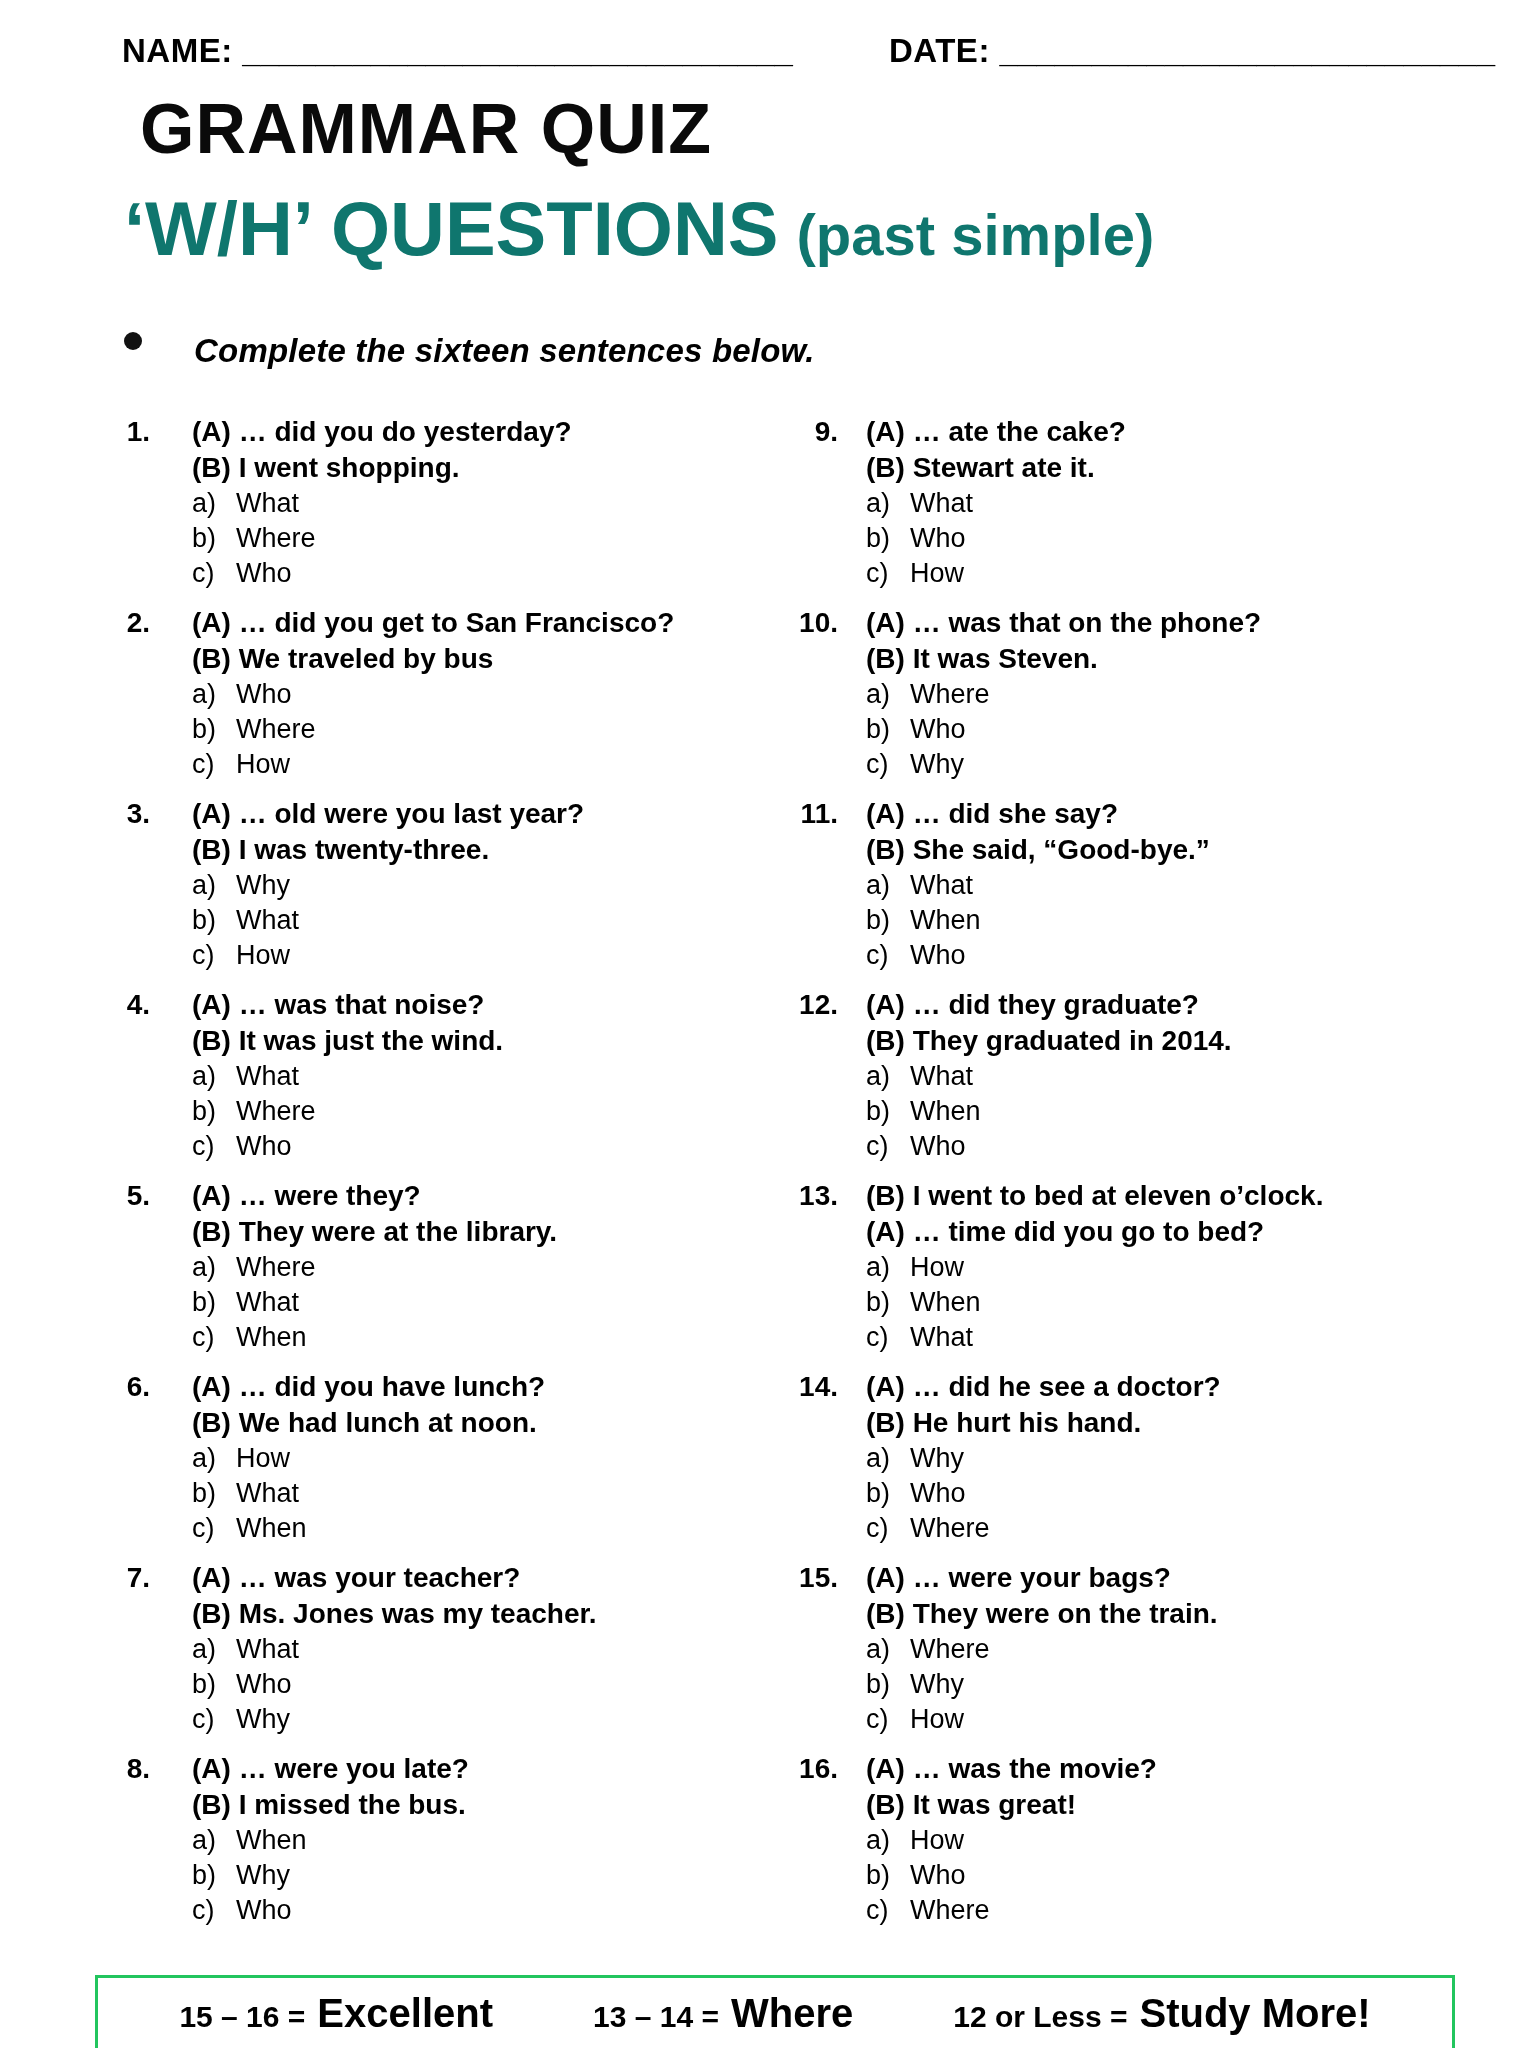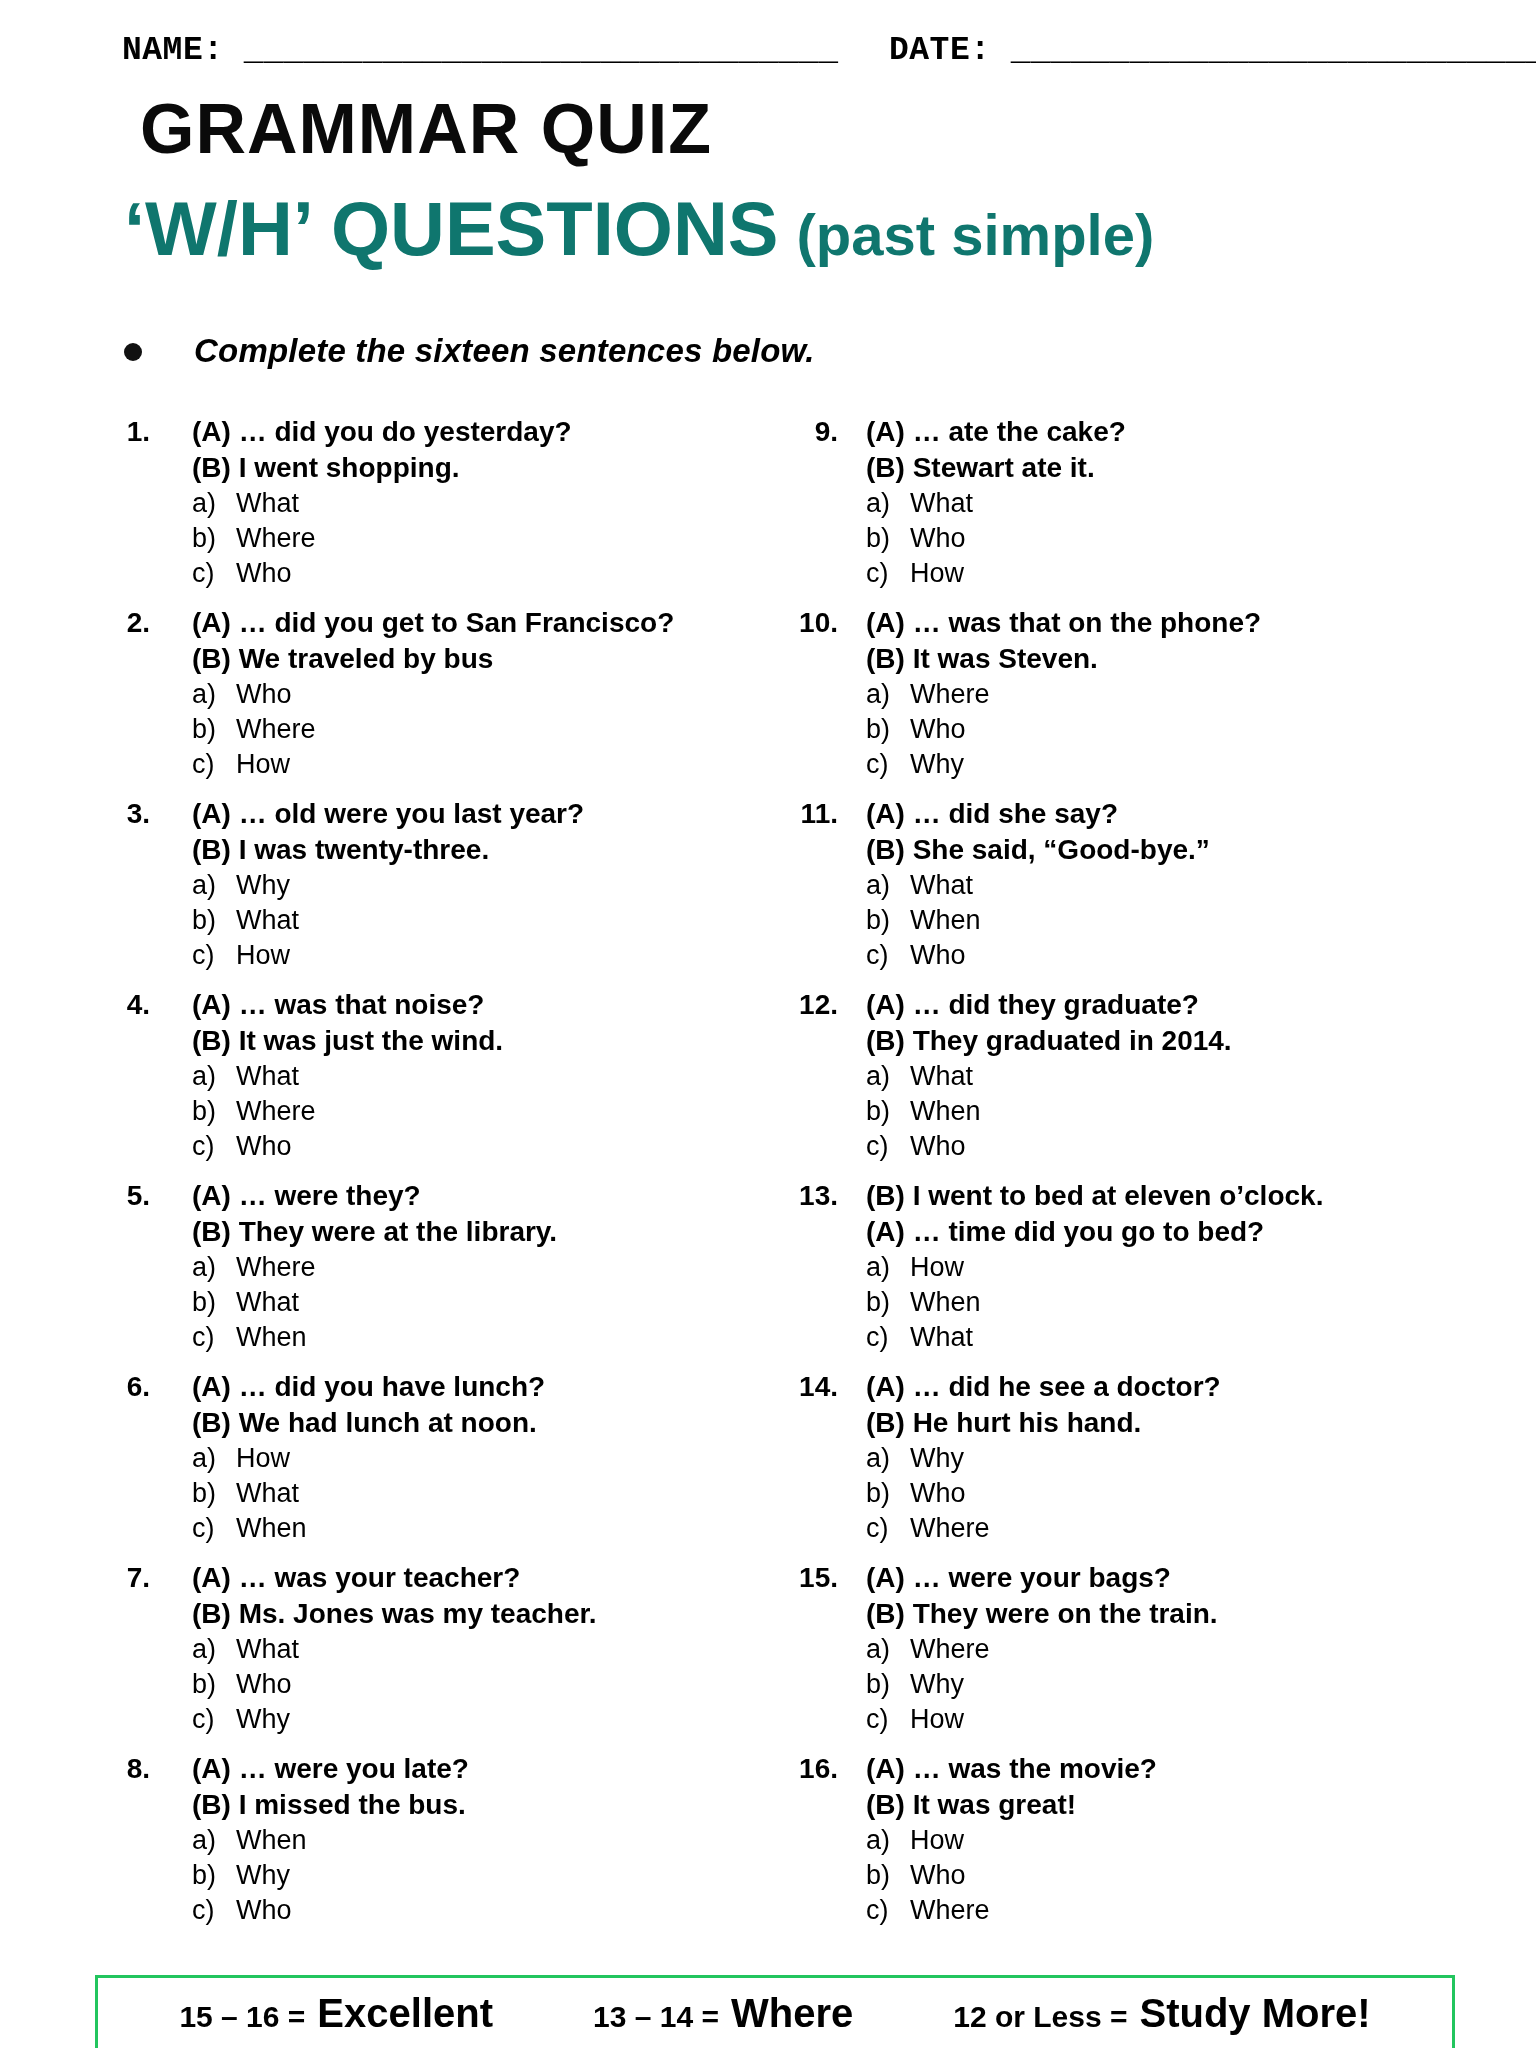--- a/index.html
+++ b/index.html
@@ -14,21 +14,20 @@
   }
   
   .header-row {
     position:relative;
     margin:25px 0 16px 122px;
     height:52px;
     font-size:33px; font-weight:bold;
     line-height:52px;
     letter-spacing:0.5px;
     white-space:nowrap;
-    font-family:Liberation Mono, monospace;
   }
   .date-group { position:absolute; left:767px; top:0; }
   .blank { font-weight:bold; letter-spacing:0; }
   
   .title {
     margin:13px 0 0 140px;
     font-size:70px; line-height:72px;
     font-weight:bold; letter-spacing:1px;
     color:#0a0a0a;
     white-space:nowrap;
@@ -36,21 +35,21 @@
   .subtitle {
     margin:24px 0 0 124px;
     line-height:80px;
     white-space:nowrap;
   }
   .subtitle .main { font-size:76px; font-weight:bold; letter-spacing:0; }
   .subtitle .note { font-size:58px; font-weight:bold; margin-left:18px; }
   
   .instruction {
     margin:40px 0 0 124px;
-    display:flex; align-items:center;
+    display:flex; 
     line-height:42px; height:42px;
   }
   .dot {
     width:18px; height:18px; border-radius:50%;
     background:#111; flex:0 0 auto;
     margin-right:52px; margin-top:2px;
   }
   .instruction .itext {
     font-size:33px; font-weight:bold; font-style:italic;
     letter-spacing:0.2px;

